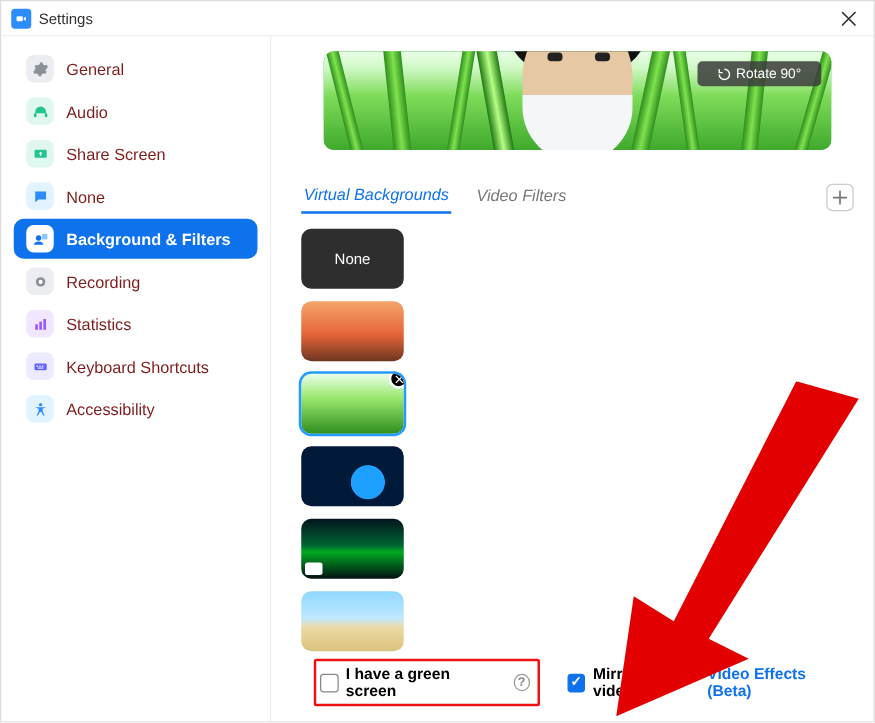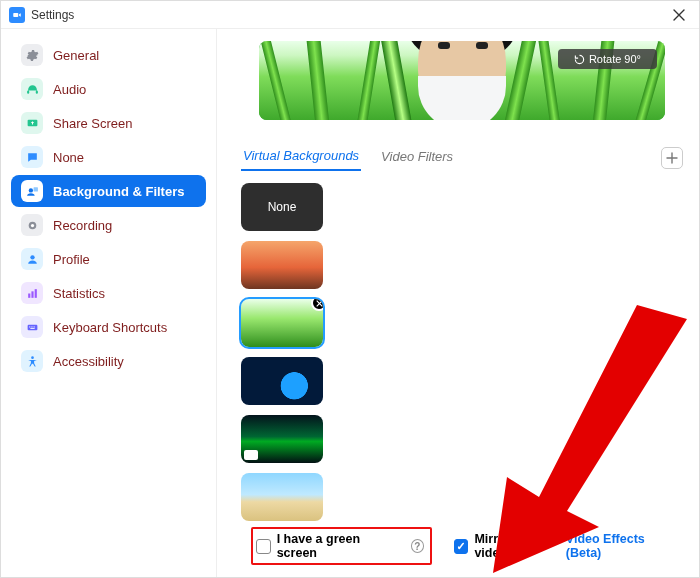--- a/index.html
+++ b/index.html
@@ -129,29 +129,20 @@
       <div class="side-item">
         <span class="icon" style="background:#ecedf0;">
           <svg width="13" height="13" viewBox="0 0 24 24" fill="#8b8f98">
               <circle cx="12" cy="12" r="7"></circle>
               <circle cx="12" cy="12" r="3" fill="#fff"></circle>
             </svg>
         </span>
         <span>Recording</span>
       </div>
       <div class="side-item">
-        <span class="icon" style="background:#e0f3ff;">
-          <svg width="13" height="13" viewBox="0 0 24 24" fill="#2d8cff">
-              <circle cx="12" cy="8" r="4"></circle>
-              <path d="M4 20c0-3.3 3.6-6 8-6s8 2.7 8 6"></path>
-            </svg>
-        </span>
-        <span>Profile</span>
-      </div>
-      <div class="side-item">
         <span class="icon" style="background:#f0e6ff;">
           <svg width="13" height="13" viewBox="0 0 24 24" fill="#9b59ff">
               <rect x="4" y="12" width="4" height="8"></rect>
               <rect x="10" y="8" width="4" height="12"></rect>
               <rect x="16" y="4" width="4" height="16"></rect>
             </svg>
         </span>
         <span>Statistics</span>
       </div>
       <div class="side-item">

